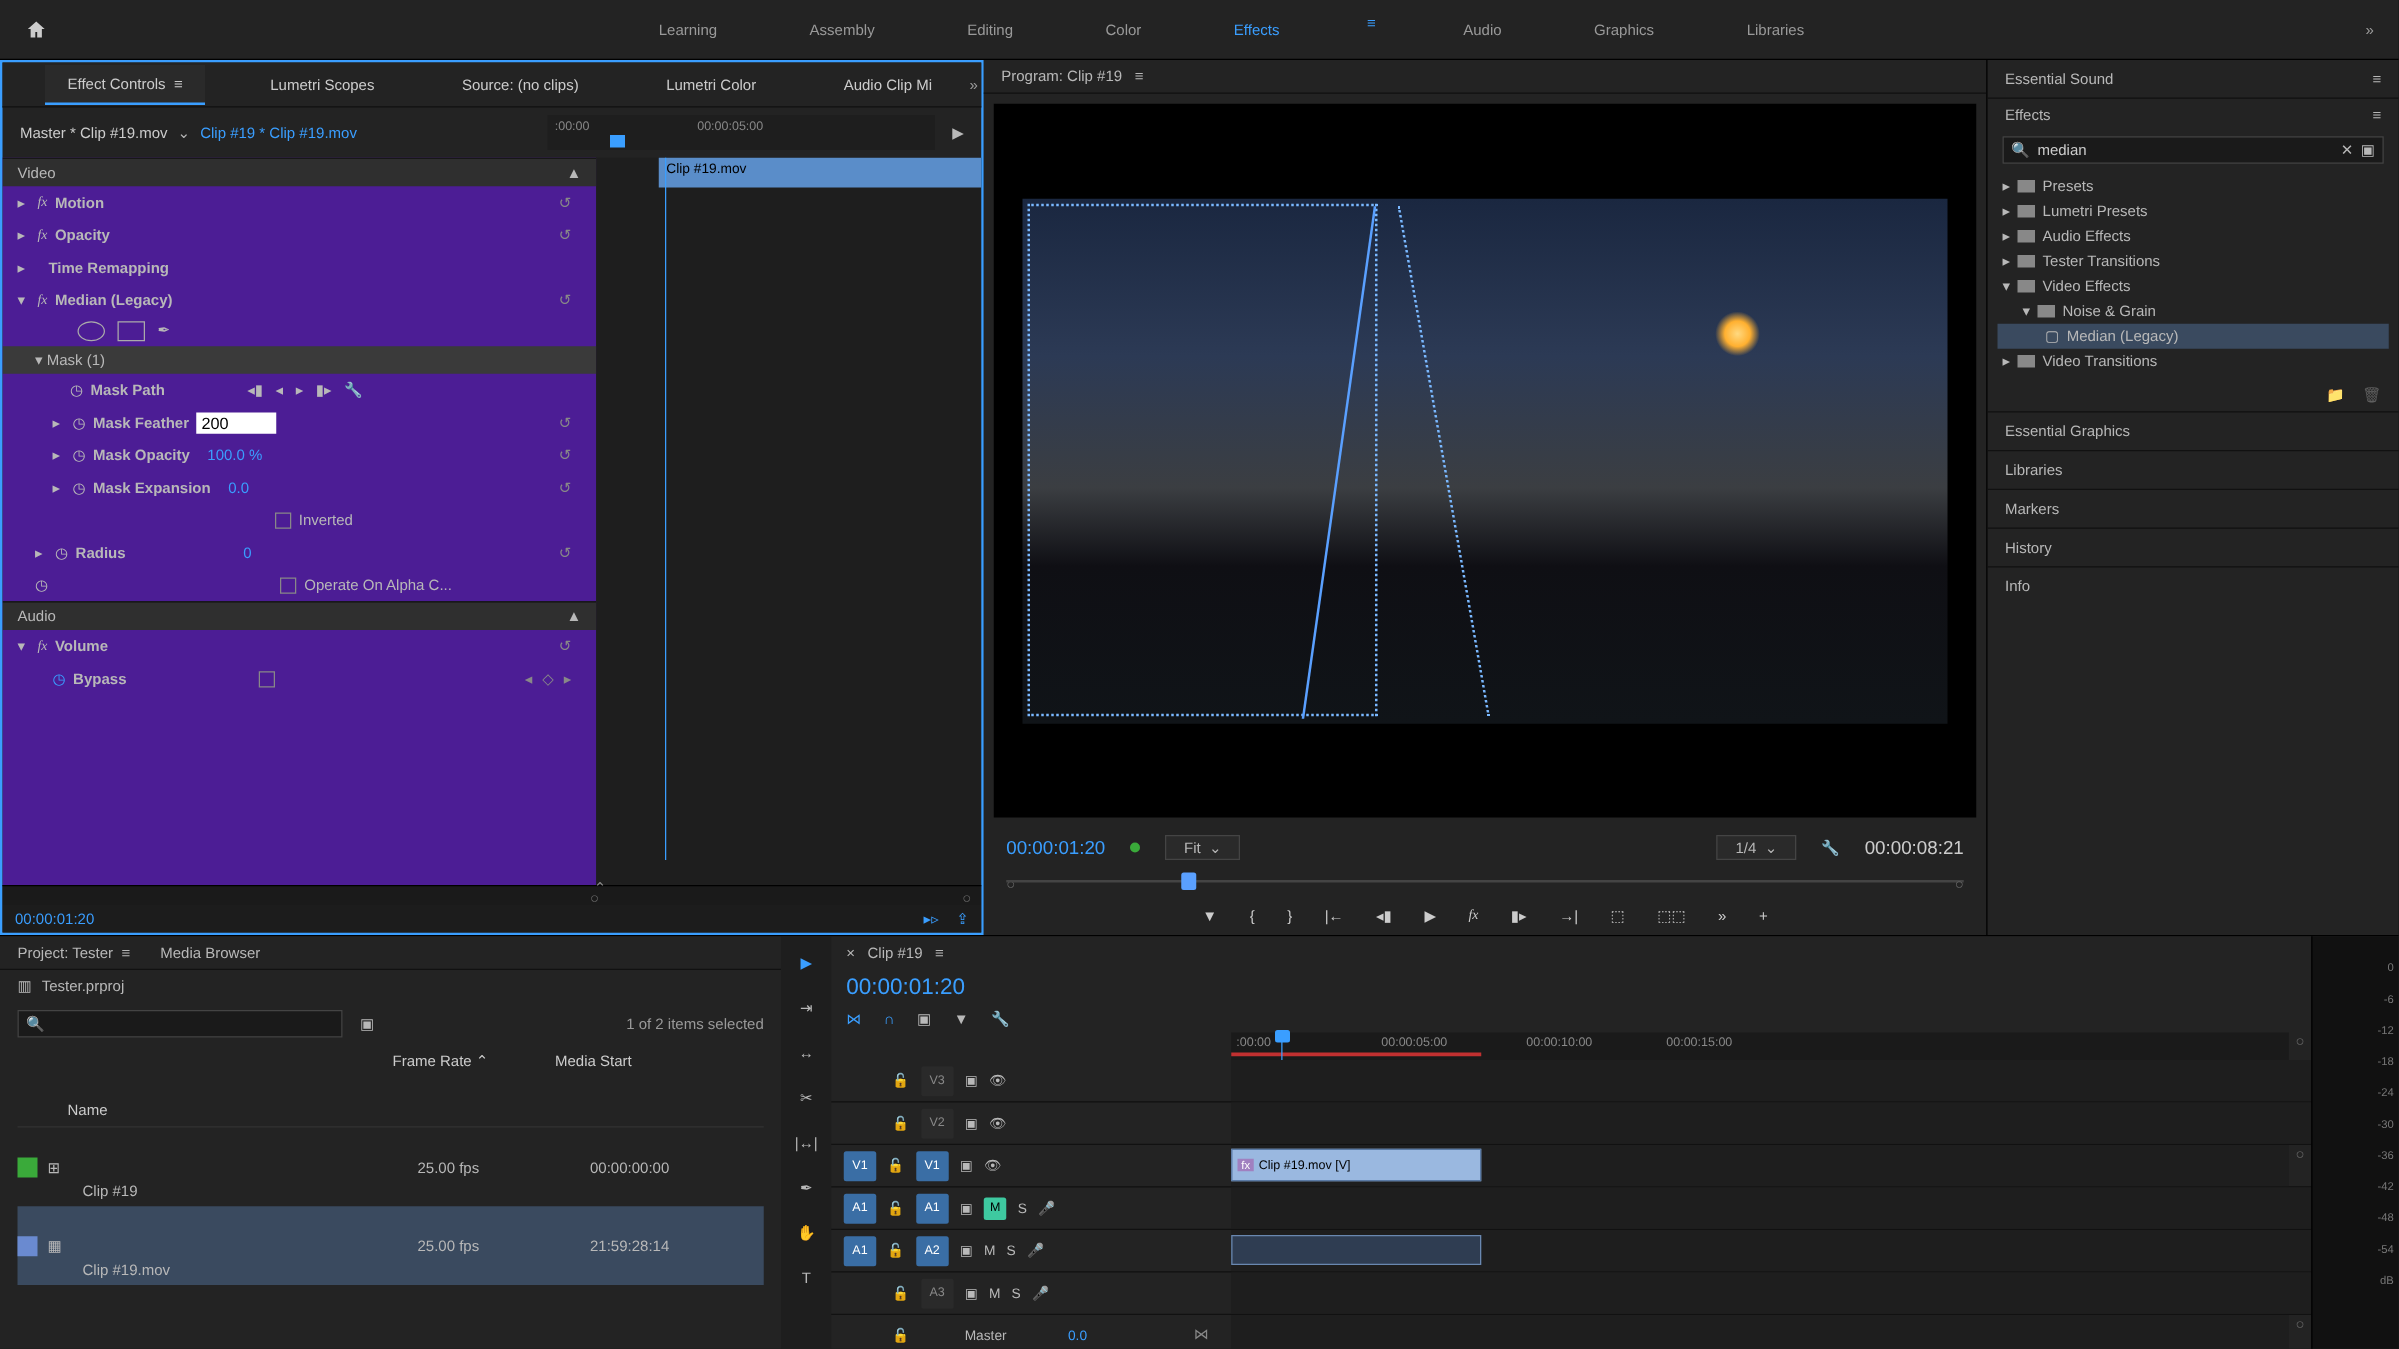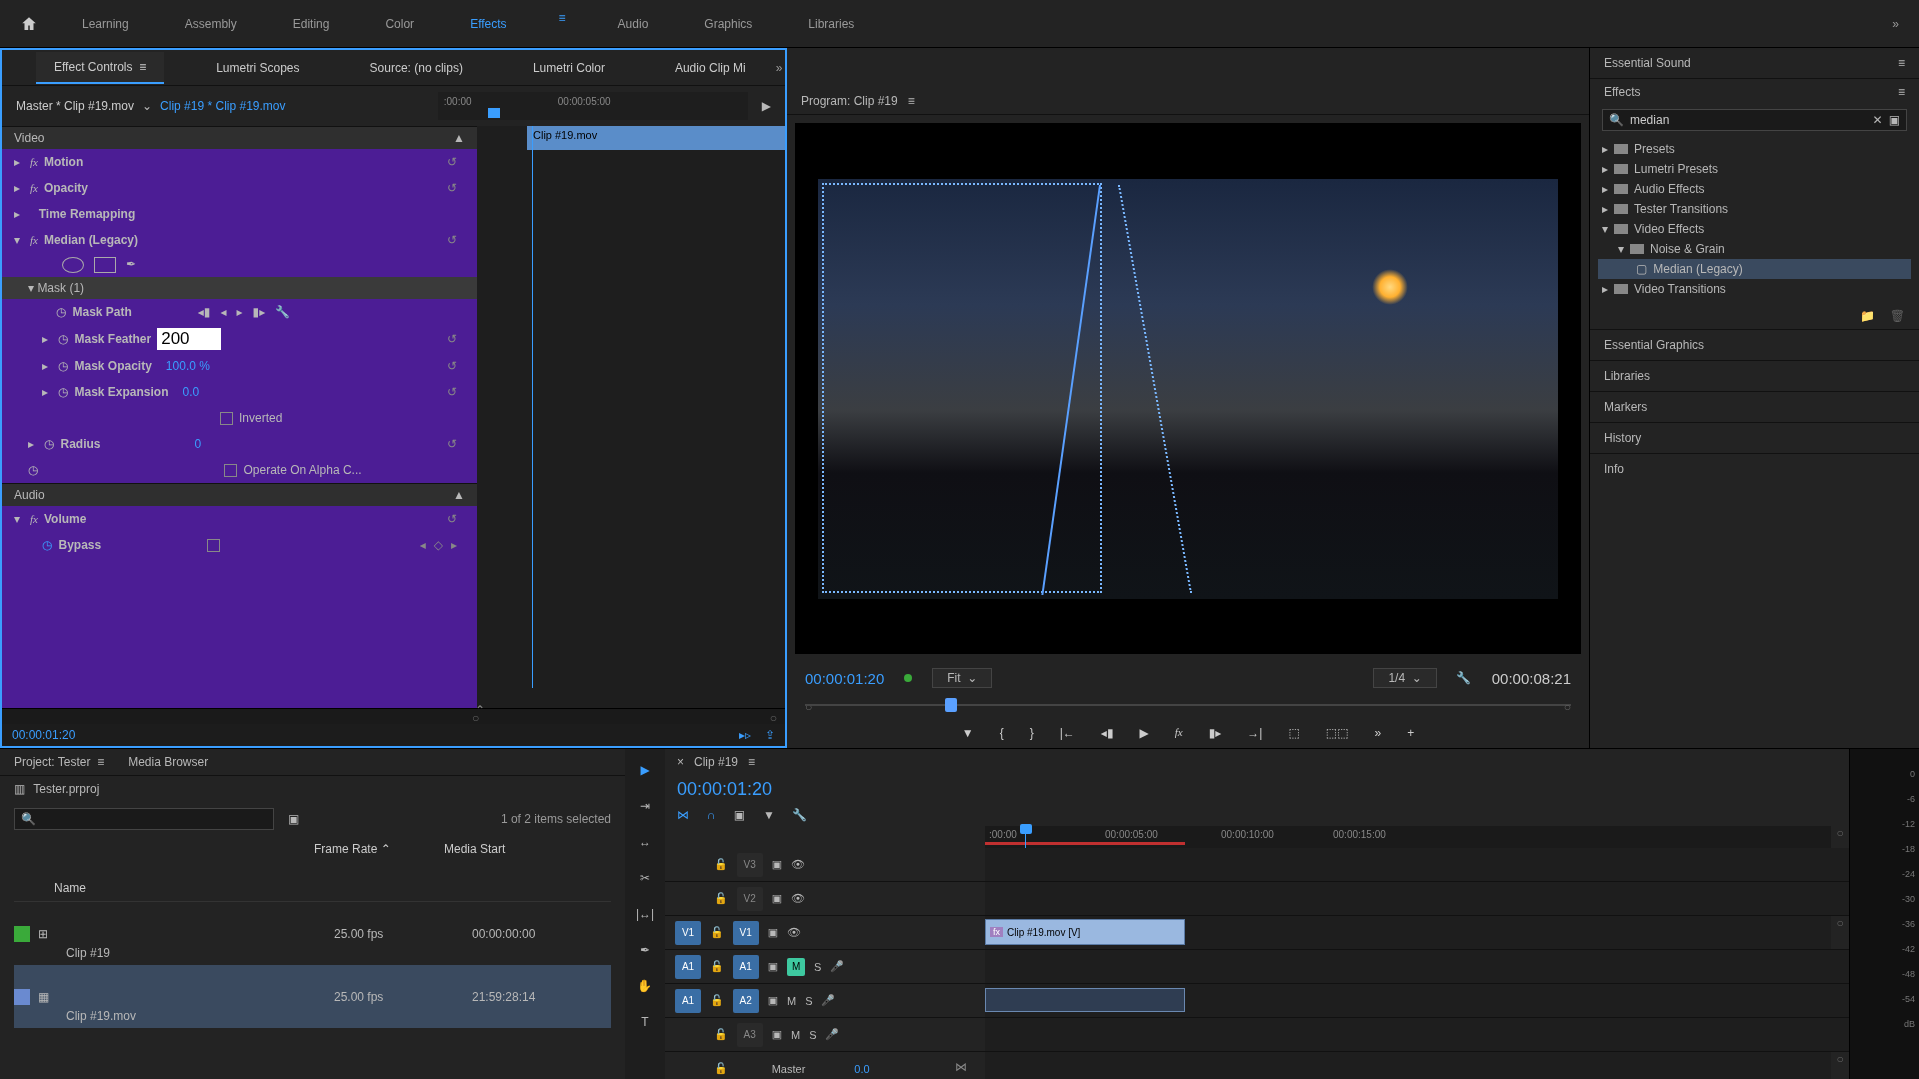--- a/index.html
+++ b/index.html
@@ -1,19 +1,19 @@
 <!DOCTYPE html>
 <html><head>
 <meta charset="utf-8">
 <style>
 * { margin: 0; padding: 0; box-sizing: border-box; font-family: -apple-system, "Segoe UI", sans-serif; }
 body { background: #1a1a1a; color: #b8b8b8; font-size: 12px; width: 1919px; height: 1079px; overflow: hidden; }
 .topbar { height: 48px; background: #232323; display: flex; align-items: center; padding: 0 20px; border-bottom: 1px solid #000; }
 .home-icon { color: #ccc; margin-right: 40px; }
-.workspace-tabs { display: flex; gap: 48px; flex: 1; }
+.workspace-tabs { display: flex; gap: 66px; flex: 1; justify-content: center; }
 .workspace-tab { color: #999; cursor: pointer; padding: 6px 4px; }
 .workspace-tab.active { color: #3a9eff; }
 .overflow-icon { color: #999; }
 
 .main-row { display: flex; height: 700px; }
 .left-panel { width: 787px; background: #232323; border: 2px solid #3a9eff; display: flex; flex-direction: column; }
 .panel-tabs { display: flex; background: #232323; border-bottom: 1px solid #111; align-items: center; height: 36px; }
 .panel-tab { padding: 8px 18px; color: #ccc; cursor: pointer; white-space: nowrap; margin-left: 34px; }
 .panel-tab.active { background: #2a2a2a; border-bottom: 2px solid #3a9eff; }
 .tab-menu { margin-left: auto; padding: 0 12px; color: #999; }
@@ -23,34 +23,34 @@
 .mini-timeline { flex: 0 0 310px; position: relative; background: #1e1e1e; margin-left: auto; height: 28px; }
 .ec-body { display: flex; flex: 1; overflow: hidden; }
 .ec-props { width: 475px; overflow-y: auto; background: #4c1d95; }
 .ec-track { flex: 1; background: #1e1e1e; position: relative; }
 .clip-bar { position: absolute; top: 0; left: 50px; right: 0; height: 24px; background: #5a8dc9; color: #000; font-size: 11px; padding: 3px 6px; }
 .playhead-line { position: absolute; top: 0; bottom: 20px; left: 55px; width: 1px; background: #3a9eff; }
 .prop-row { display: flex; align-items: center; padding: 3px 12px; gap: 6px; min-height: 26px; }
 .prop-row .disclosure { width: 10px; }
 .prop-label { flex: 0 0 auto; font-weight: bold; }
 .prop-value { color: #3a9eff; margin-left: 8px; }
-.prop-input { background: #fff; color: #000; border: none; width: 64px; padding: 1px 4px; font-size: 17px; }
+.prop-input { background: #fff; color: #000; border: none; width: 64px; padding: 1px 4px; font-size: 13px; }
 .reset-col { margin-left: auto; color: #888; padding-right: 8px; }
 .fx-badge { font-style: italic; font-size: 11px; font-family: Georgia, serif; }
 .mask-tools { display: flex; gap: 10px; padding: 4px 60px; }
 .mask-shape { width: 22px; height: 16px; border: 1px solid #aaa; }
 .mask-ellipse { border-radius: 50%; }
 .section-header { padding: 4px 12px; background: #2f2f2f; border-top: 1px solid #111; }
 .mask-header { background: #3a3a3a; padding: 4px 40px; }
 .timecode-bar { background: #1c1c1c; padding: 4px 10px; color: #3a9eff; display: flex; justify-content: space-between; }
 .ec-scrub { height: 16px; background: #1a1a1a; border-top: 1px solid #000; position: relative; }
 
 
 .program-panel { flex: 1; background: #232323; display: flex; flex-direction: column; }
-.program-header { display: flex; align-items: center; padding: 6px 14px; border-bottom: 1px solid #111; margin-top: 40px; }
+.program-header { display: flex; align-items: center; padding: 6px 14px; border-bottom: 1px solid #111; }
 .program-viewer { flex: 1; display: flex; align-items: center; justify-content: center; background: #000; margin: 8px; }
 .viewer-img { width: 740px; height: 420px; background: linear-gradient(to bottom, #1a2740 0%, #2c3a55 30%, #3b3e42 55%, #0f0f14 70%, #101418 100%); position: relative; }
 .streetlight { position: absolute; top: 90px; right: 150px; width: 36px; height: 36px; background: radial-gradient(circle, #ffd980 0%, #ffb030 40%, rgba(255,120,0,0) 70%); border-radius: 50%; }
 .mask-dotted { position: absolute; border: 2px dotted #7ab8ff; }
 .mask-rect { top: 4px; left: 4px; width: 280px; height: 410px; }
 .mask-line { position: absolute; top: 6px; left: 281px; width: 2px; height: 410px; background: #5aa0ff; transform: skewX(-8deg); transform-origin: top; }
 .mask-line2 { position: absolute; top: 6px; left: 300px; width: 1px; height: 408px; border-left: 2px dotted #7ab8ff; transform: skewX(10deg); transform-origin: top; }
 .program-statusbar { display: flex; align-items: center; padding: 6px 18px; gap: 20px; }
 .blue-tc { color: #3a9eff; font-size: 15px; }
 .dropdown { background: #2a2a2a; padding: 2px 14px; border: 1px solid #444; }

